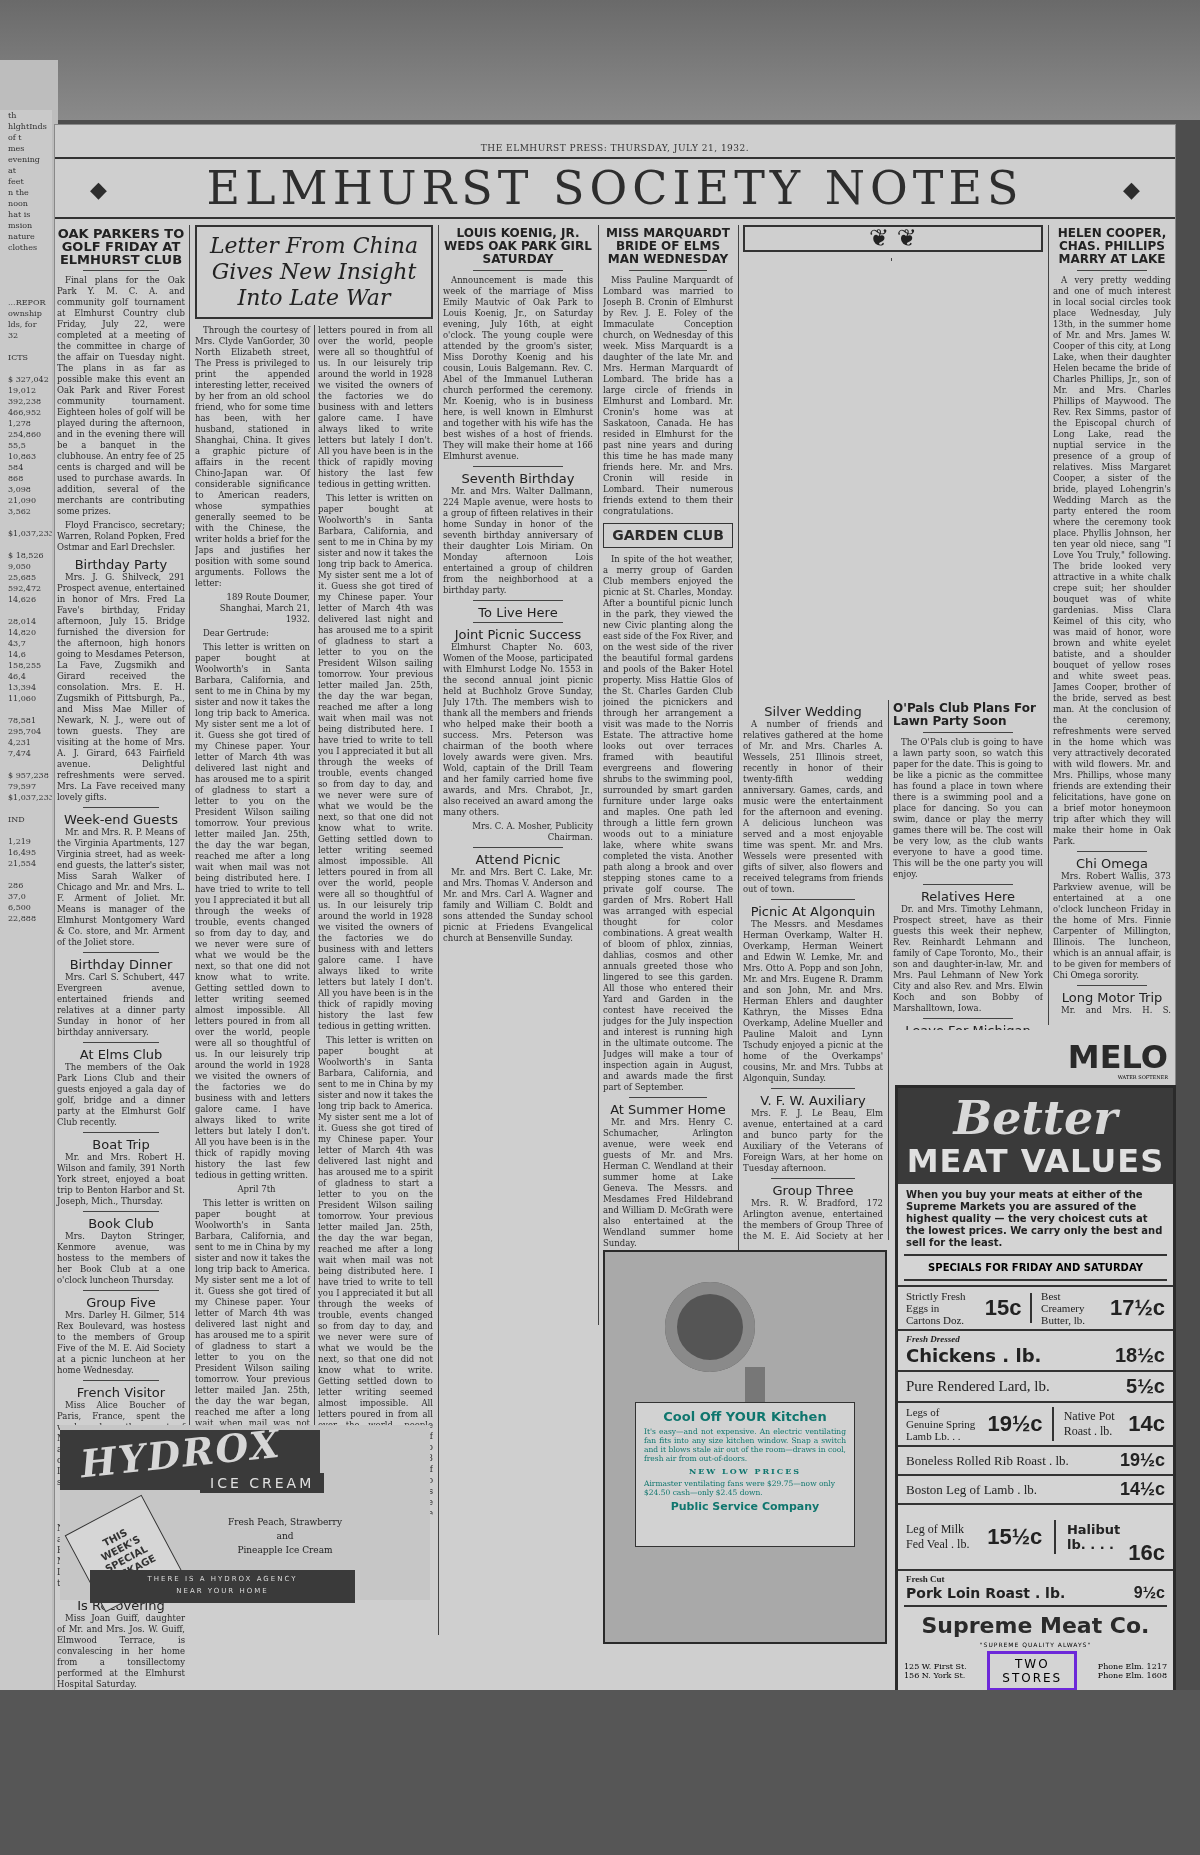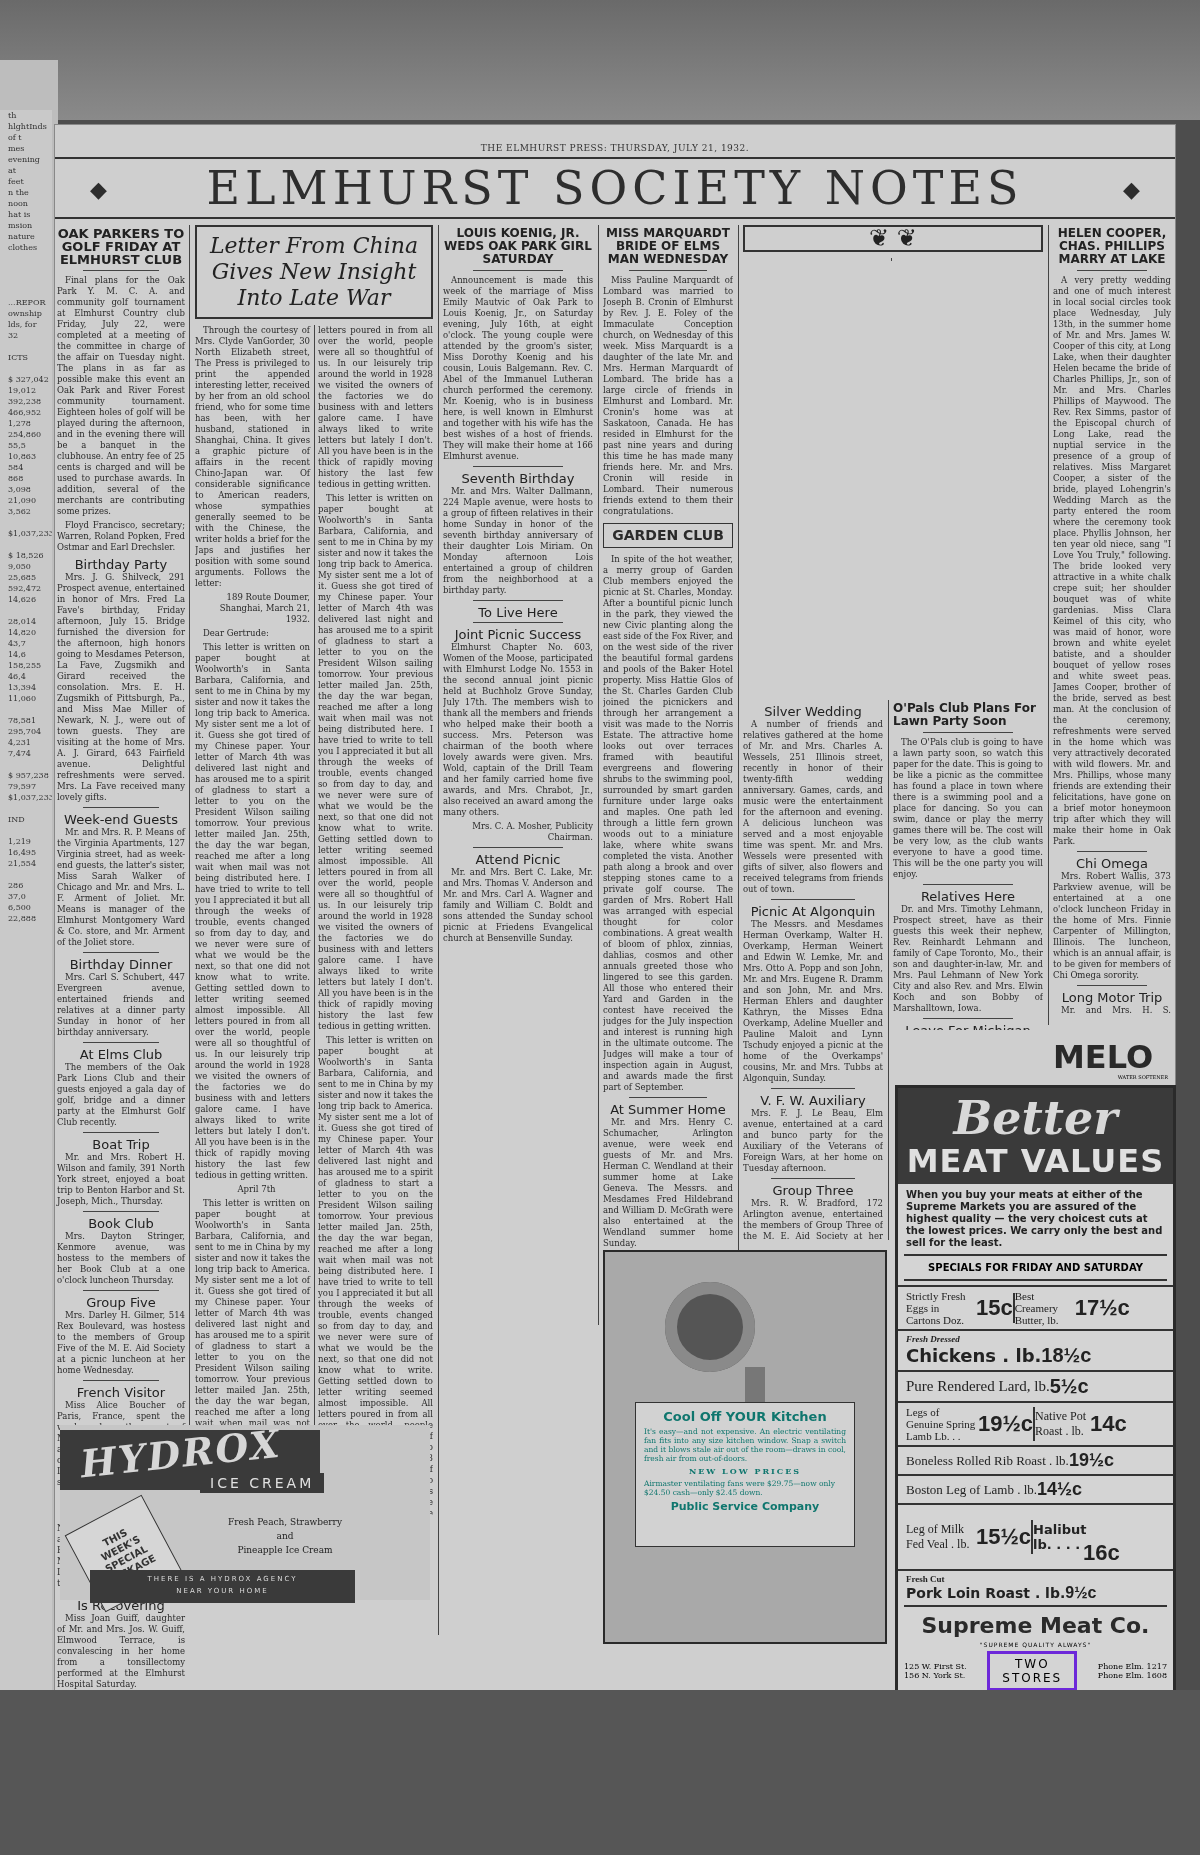--- a/index.html
+++ b/index.html
@@ -21,21 +21,21 @@
   .hed.big{font-size:13px;}
   .sub{font-family:"DejaVu Sans",sans-serif;text-align:center;color:#222;font-size:13px;margin:6px 0 2px;font-weight:normal;}
   .sep{width:60%;height:1px;background:#444;margin:4px auto;}
   .stars{text-align:center;font-size:8px;letter-spacing:3px;margin:1px 0;}
   p{margin:0 0 3px;text-indent:8px;}
   .boxhead{border:2px solid #333;padding:6px 4px;text-align:center;font-family:"DejaVu Serif",serif;font-style:italic;font-size:22px;line-height:26px;color:#222;margin-bottom:6px;}
   .tea{border:2px solid #333;padding:6px 4px;text-align:center;font-family:"DejaVu Serif",serif;font-size:24px;color:#222;margin-bottom:6px;}
   .garden{border:1px solid #333;padding:6px;text-align:center;font-family:"DejaVu Sans",sans-serif;font-weight:bold;font-size:14px;margin:6px 0;}
   .ad{position:absolute;border:3px solid #2a2a2a;background:#d4d4d4;}
   .hydrox .banner{background:#3a3a3a;color:#ddd;}
-  .meat-row{display:flex;align-items:center;border-top:2px solid #333;padding:3px 8px;font-family:"Liberation Serif",serif;color:#222;}
+  .meat-row{display:flex;align-items:center;justify-content:space-between;border-top:2px solid #333;padding:3px 8px;font-family:"Liberation Serif",serif;color:#222;}
   .price{font-family:Liberation Sans, sans-serif;font-weight:bold;}
 </style>
 </head>
 <body>
 
 <div class="bg-top"></div>
 <div class="bg-left-strip"></div>
 <div class="leftpage">
   <div class="lp-text">th
 hlghtInds
@@ -283,21 +283,21 @@
     <p>A very pretty wedding and one of much interest in local social circles took place Wednesday, July 13th, in the summer home of Mr. and Mrs. James W. Cooper of this city, at Long Lake, when their daughter Helen became the bride of Charles Phillips, Jr., son of Mr. and Mrs. Charles Phillips of Maywood. The Rev. Rex Simms, pastor of the Episcopal church of Long Lake, read the nuptial service in the presence of a group of relatives. Miss Margaret Cooper, a sister of the bride, played Lohengrin's Wedding March as the party entered the room where the ceremony took place. Phyllis Johnson, her ten year old niece, sang "I Love You Truly," following. The bride looked very attractive in a white chalk crepe suit; her shoulder bouquet was of white gardenias. Miss Clara Keimel of this city, who was maid of honor, wore brown and white eyelet batiste, and a shoulder bouquet of yellow roses and white sweet peas. James Cooper, brother of the bride, served as best man. At the conclusion of the ceremony, refreshments were served in the home which was very attractively decorated with wild flowers. Mr. and Mrs. Phillips, whose many friends are extending their felicitations, have gone on a brief motor honeymoon trip after which they will make their home in Oak Park.</p>
     <div class="sep"></div>
     <div class="sub">Chi Omega</div>
     <p>Mrs. Robert Wallis, 373 Parkview avenue, will be entertained at a one o'clock luncheon Friday in the home of Mrs. Finnie Carpenter of Millington, Illinois. The luncheon, which is an annual affair, is to be given for members of Chi Omega sorority.</p>
     <div class="sep"></div>
     <div class="sub">Long Motor Trip</div>
     <p>Mr. and Mrs. H. S. Wagner and son Orville, North York street, left Thursday on a motor trip through the Black Hills, Minnesota, and Michigan. While in Minnesota they will spend some time at Pelican Rapids and Lake Lizzie. From thence they will go to Duluth, and then on to their summer home at Upper Hamlin Lake, Mich. They expect to be gone about a month.</p>
   </div>
 
   <div class="ad" style="left:998px;top:915px;width:115px;height:105px;border-width:0;background:#cfcfcf;">
-    <div style="font-family:'DejaVu Sans',sans-serif;font-weight:bold;font-size:32px;color:#2a2a2a;text-align:left;line-height:34px;">MELO</div>
+    <div style="font-family:'DejaVu Sans',sans-serif;font-weight:bold;font-size:32px;color:#2a2a2a;text-align:right;line-height:34px;">MELO</div>
     <div style="font-size:5px;text-align:right;">WATER SOFTENER</div>
     <div style="font-family:'DejaVu Serif',serif;font-weight:bold;font-size:22px;text-align:center;">10c</div>
     <div style="font-size:7px;line-height:9px;">Silver sparkles when cleaned in Soft Water. MELO offers the "key" to this problem.</div>
     <div style="font-size:5px;font-style:italic;">Your Local Dealer Sells It!</div>
     <div style="font-size:6px;font-weight:bold;">HYGIENIC PRODUCTS CO.</div>
   </div>
 
   <div class="ad" style="left:840px;top:960px;width:275px;height:660px;">
     <div style="background:#3a3a3a;color:#cfcfcf;text-align:center;padding:6px 4px 4px;">
       <div style="font-family:'DejaVu Serif',serif;font-style:italic;font-weight:bold;font-size:46px;line-height:48px;color:#d8d8d8;">Better</div>

